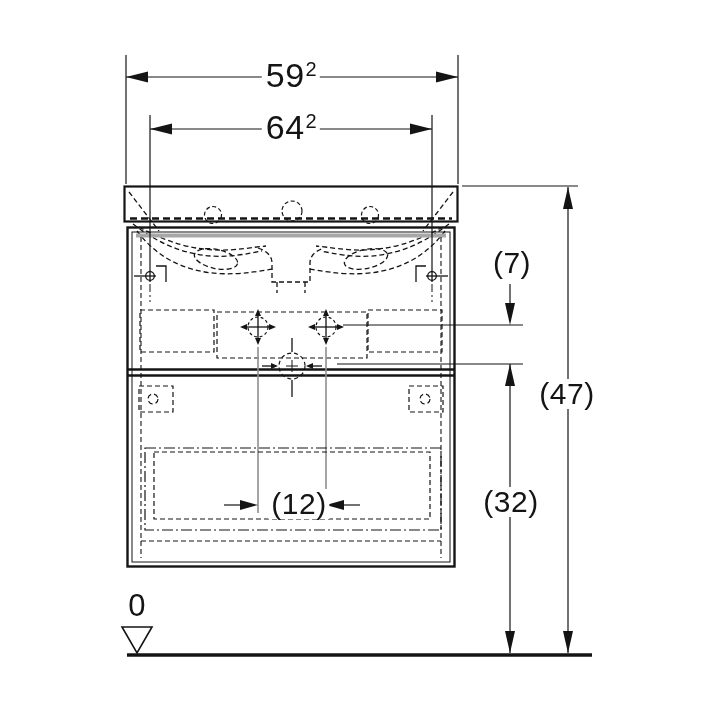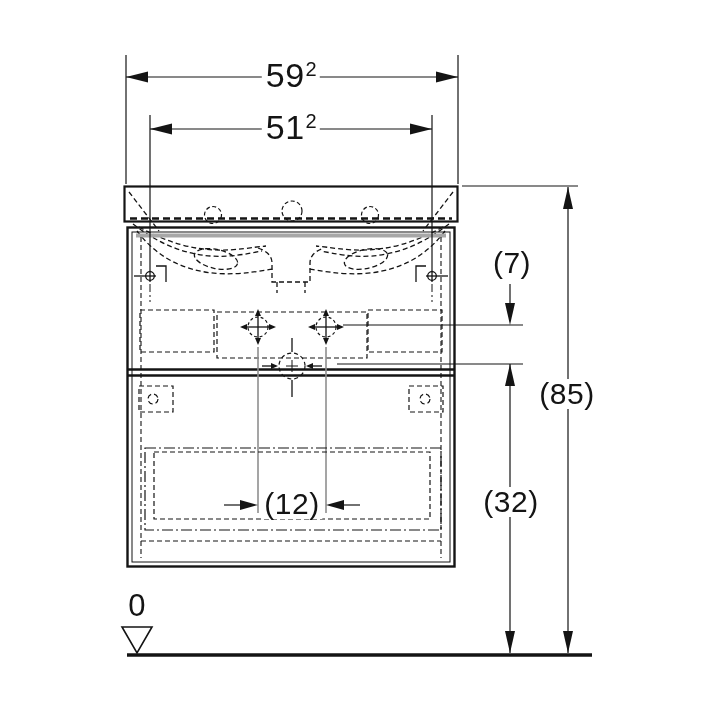--- a/index.html
+++ b/index.html
@@ -195,25 +195,25 @@
       <g>
         <line x1="127" y1="655" x2="592" y2="655" stroke-width="3.4"></line>
         <polygon points="122,627 152,627 137,653" fill="#ffffff" stroke="#141414" stroke-width="1.6"></polygon>
       </g>
 
     </g>
   </svg>
 
   <div class="dim-label big" style="left:291px; top:75px;"><span>59</span><span class="sup">2</span></div>
 
-  <div class="dim-label big" style="left:291px; top:127px;"><span>51</span><span class="sup">2</span></div>
+  <div class="dim-label big" style="left:291px; top:127px;"><span>64</span><span class="sup">2</span></div>
 
   <div class="dim-label paren" style="left:512px; top:263px;">(7)</div>
 
-  <div class="dim-label paren" style="left:567px; top:394px;">(85)</div>
+  <div class="dim-label paren" style="left:567px; top:394px;">(47)</div>
 
   <div class="dim-label paren" style="left:511px; top:502px;">(32)</div>
 
-  <div class="dim-label paren" style="left:292px; top:504px;">(12)</div>
+  <div class="dim-label paren" style="left:299px; top:504px;">(12)</div>
 
   <div class="dim-label datum" style="left:137px; top:605px;">0</div>
 
 </div>
 
 </body></html>

